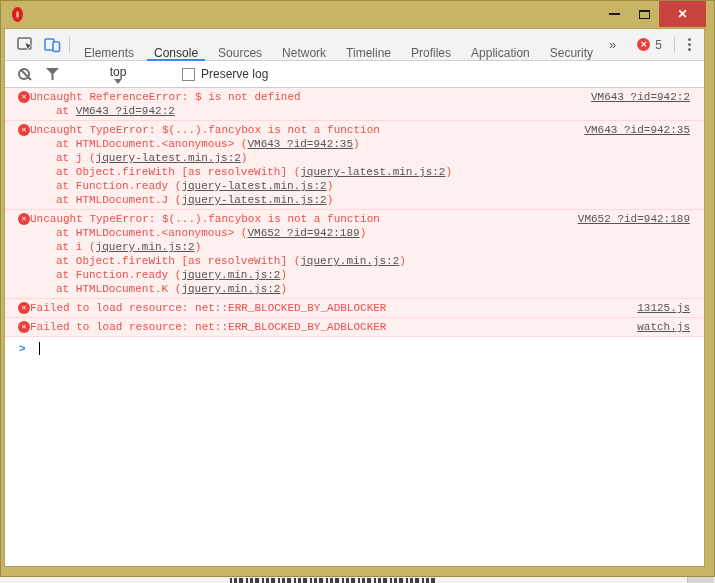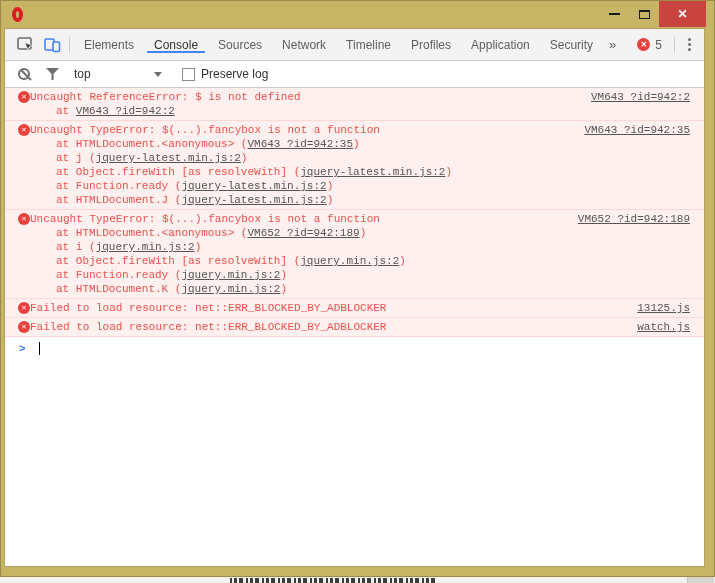--- a/index.html
+++ b/index.html
@@ -90,21 +90,21 @@
     display:flex;align-items:center;padding-left:13px;
   }
   .icon-clear{width:12px;height:12px;border:2px solid var(--icon-gray);border-radius:50%;position:relative;}
   .icon-clear::after{content:"";position:absolute;left:5px;top:-2px;width:2px;height:14px;background:var(--icon-gray);transform:rotate(-45deg);}
   .icon-funnel{
     width:13px;height:12px;margin-left:16px;background:var(--icon-gray);
     clip-path:polygon(0 0,100% 0,58% 48%,58% 100%,42% 100%,42% 48%);
   }
   .context-select{
     display:flex;align-items:center;justify-content:space-between;
-    width:88px;margin-left:15px;font-size:12px;color:#333;
+    width:88px;margin-left:15px;font-size:12px;color:#333;flex-direction:column;
   }
   .dd-arrow{width:0;height:0;border-left:4px solid transparent;border-right:4px solid transparent;border-top:5px solid var(--icon-gray);}
   .preserve-wrap{display:flex;align-items:center;margin-left:20px;}
   .checkbox{width:13px;height:13px;border:1px solid #8a8a8a;background:#fff;}
   .preserve-label{font-size:12px;color:#333;margin-left:6px;}
 
   
   .console-area{
     flex:1;background:#fff;overflow:hidden;
     font-family:"Liberation Mono","DejaVu Sans Mono",monospace;
@@ -165,21 +165,21 @@
           <path d="M8 5.5 L15.5 8.8 L12.2 9.9 L11 13.4 Z" fill="#404040" stroke="#f3f3f3" stroke-width="0.7"></path>
         </svg>
       </div>
       <div class="icon-btn">
         <svg width="17" height="16" viewBox="0 0 17 16">
           <rect x="1" y="2" width="9" height="11" rx="1" fill="none" stroke="#4285f4" stroke-width="1.6"></rect>
           <rect x="9" y="5" width="6.5" height="9.5" rx="1" fill="#f3f3f3" stroke="#4285f4" stroke-width="1.6"></rect>
         </svg>
       </div>
       <div class="v-sep"></div>
-      <div id="tabs-container" style="display:flex;align-items:center;">
+      <div id="tabs-container" style="display:flex;align-items:flex-end;">
           <div class="tab">Elements</div>
           <div class="tab selected">Console</div>
           <div class="tab">Sources</div>
           <div class="tab">Network</div>
           <div class="tab">Timeline</div>
           <div class="tab">Profiles</div>
           <div class="tab">Application</div>
           <div class="tab">Security</div>
         </div>
       <div class="tab-overflow">»</div>

